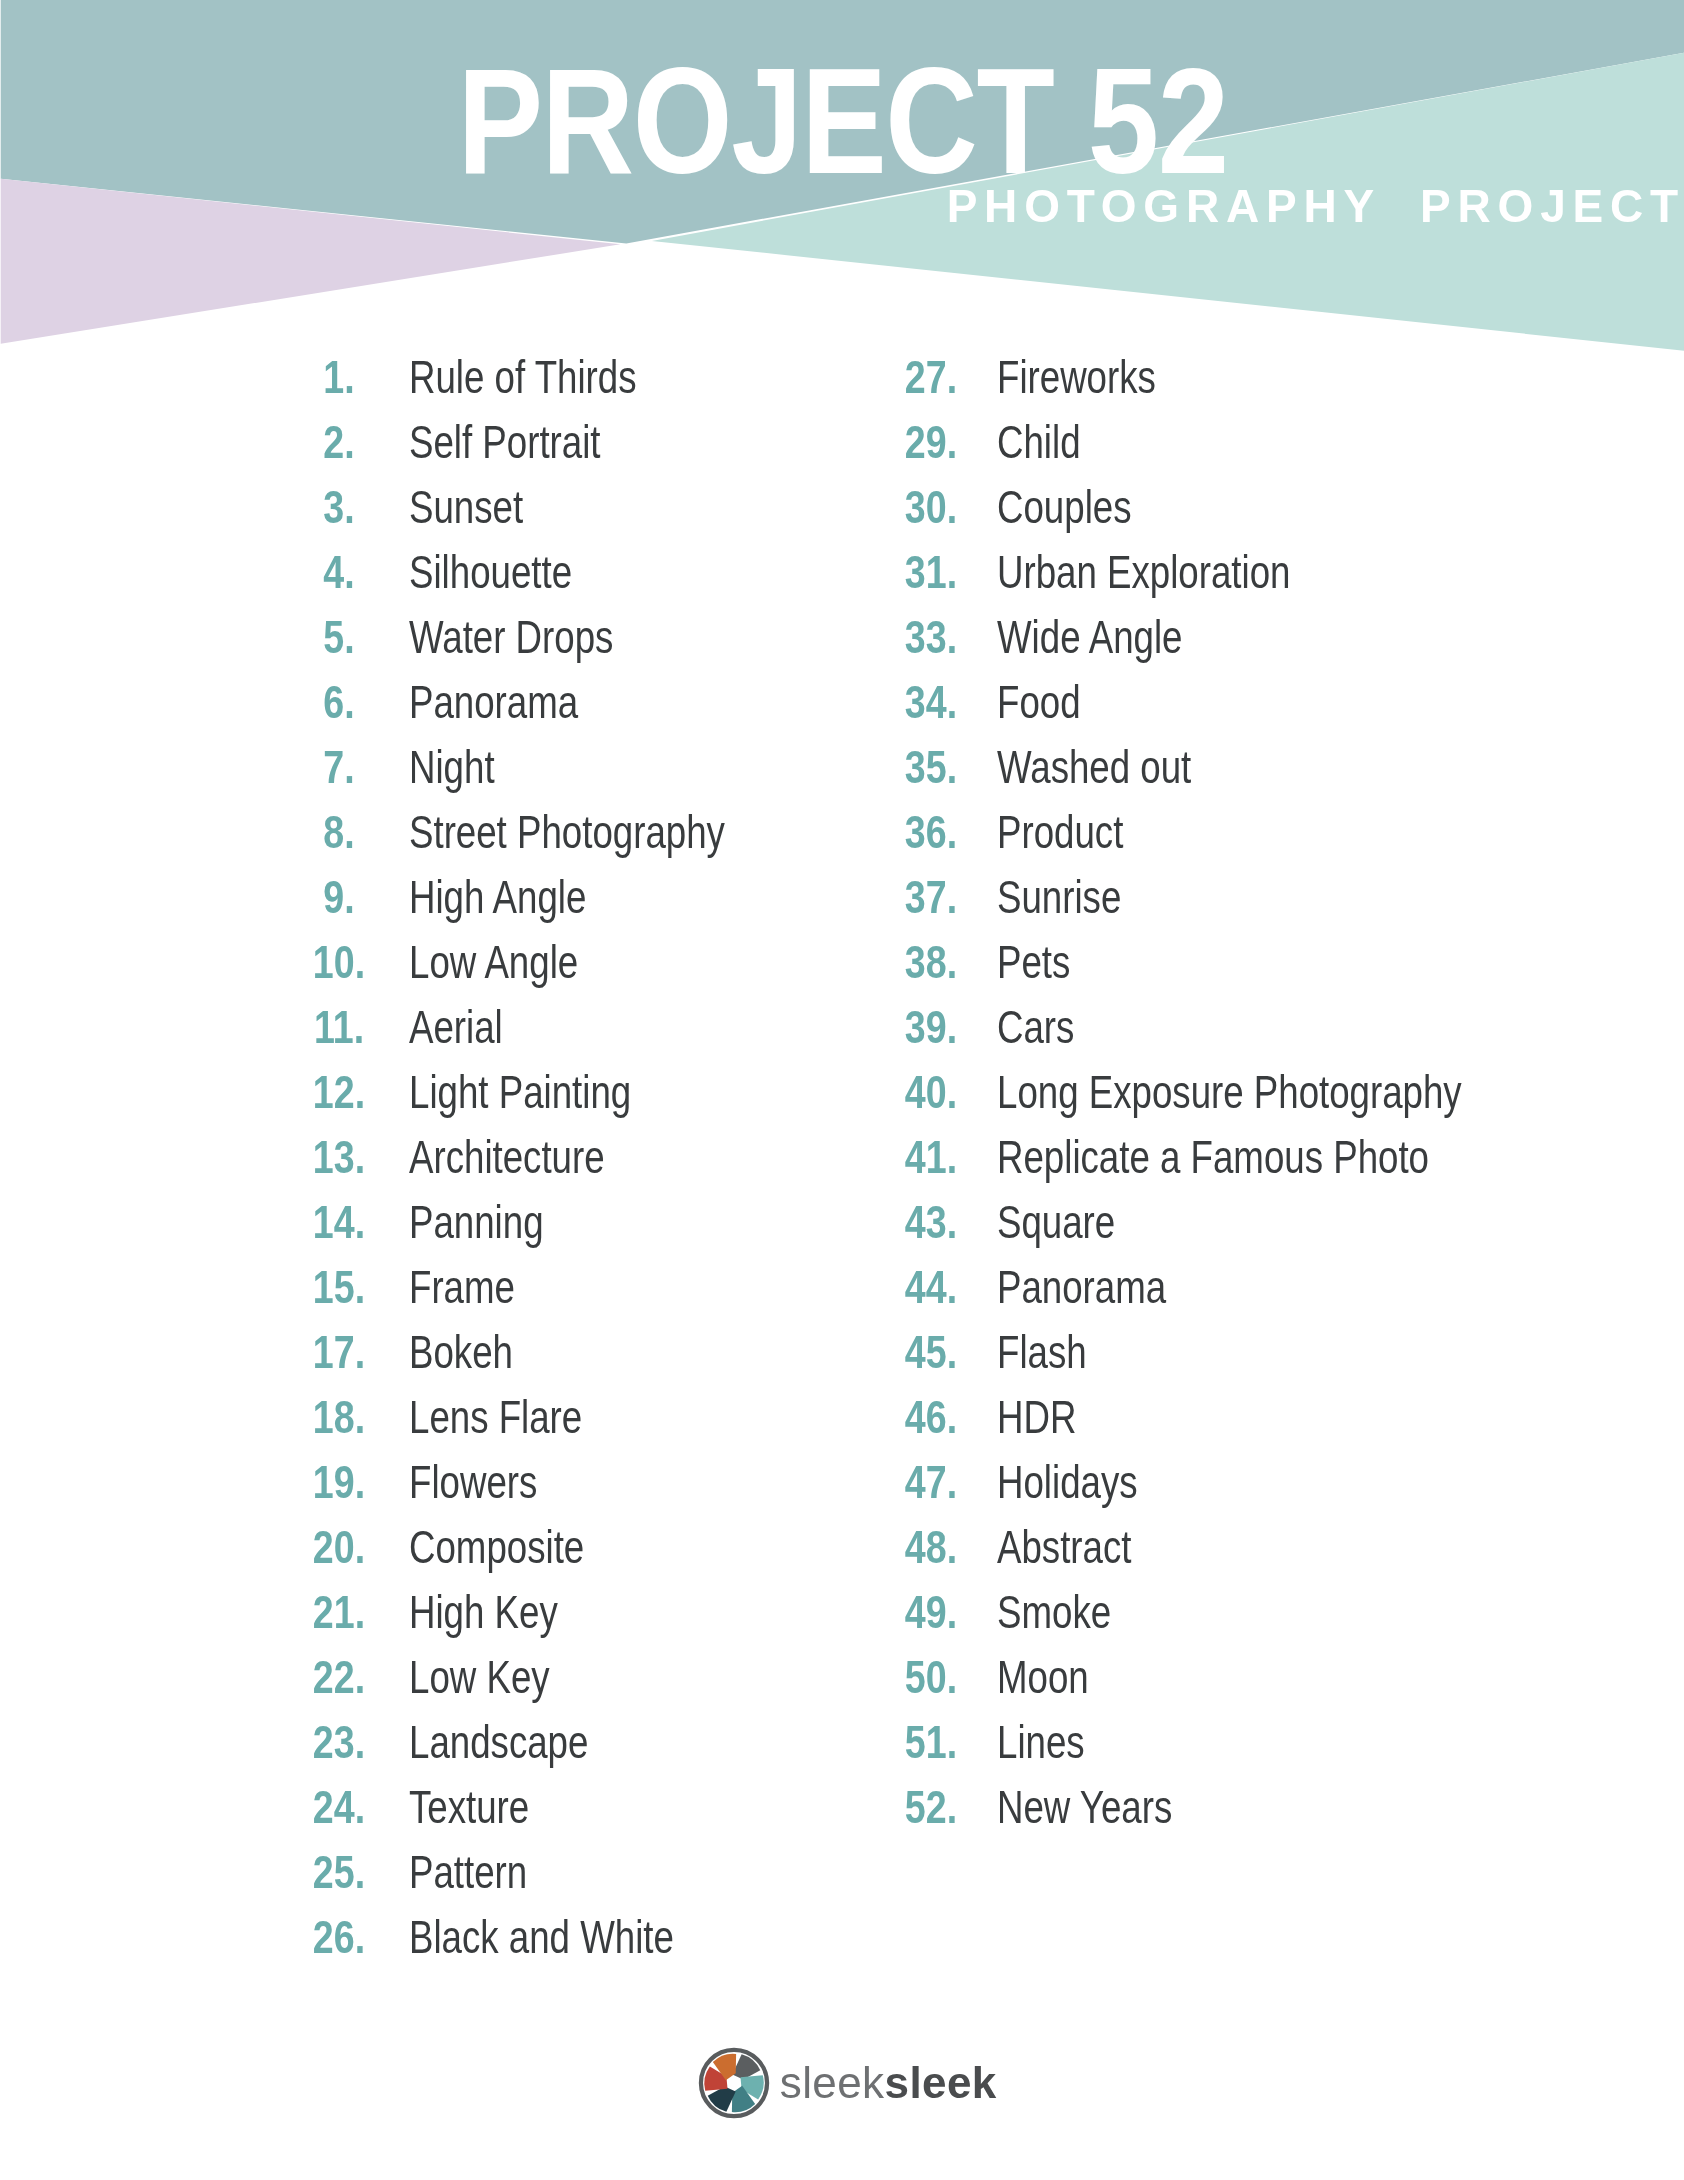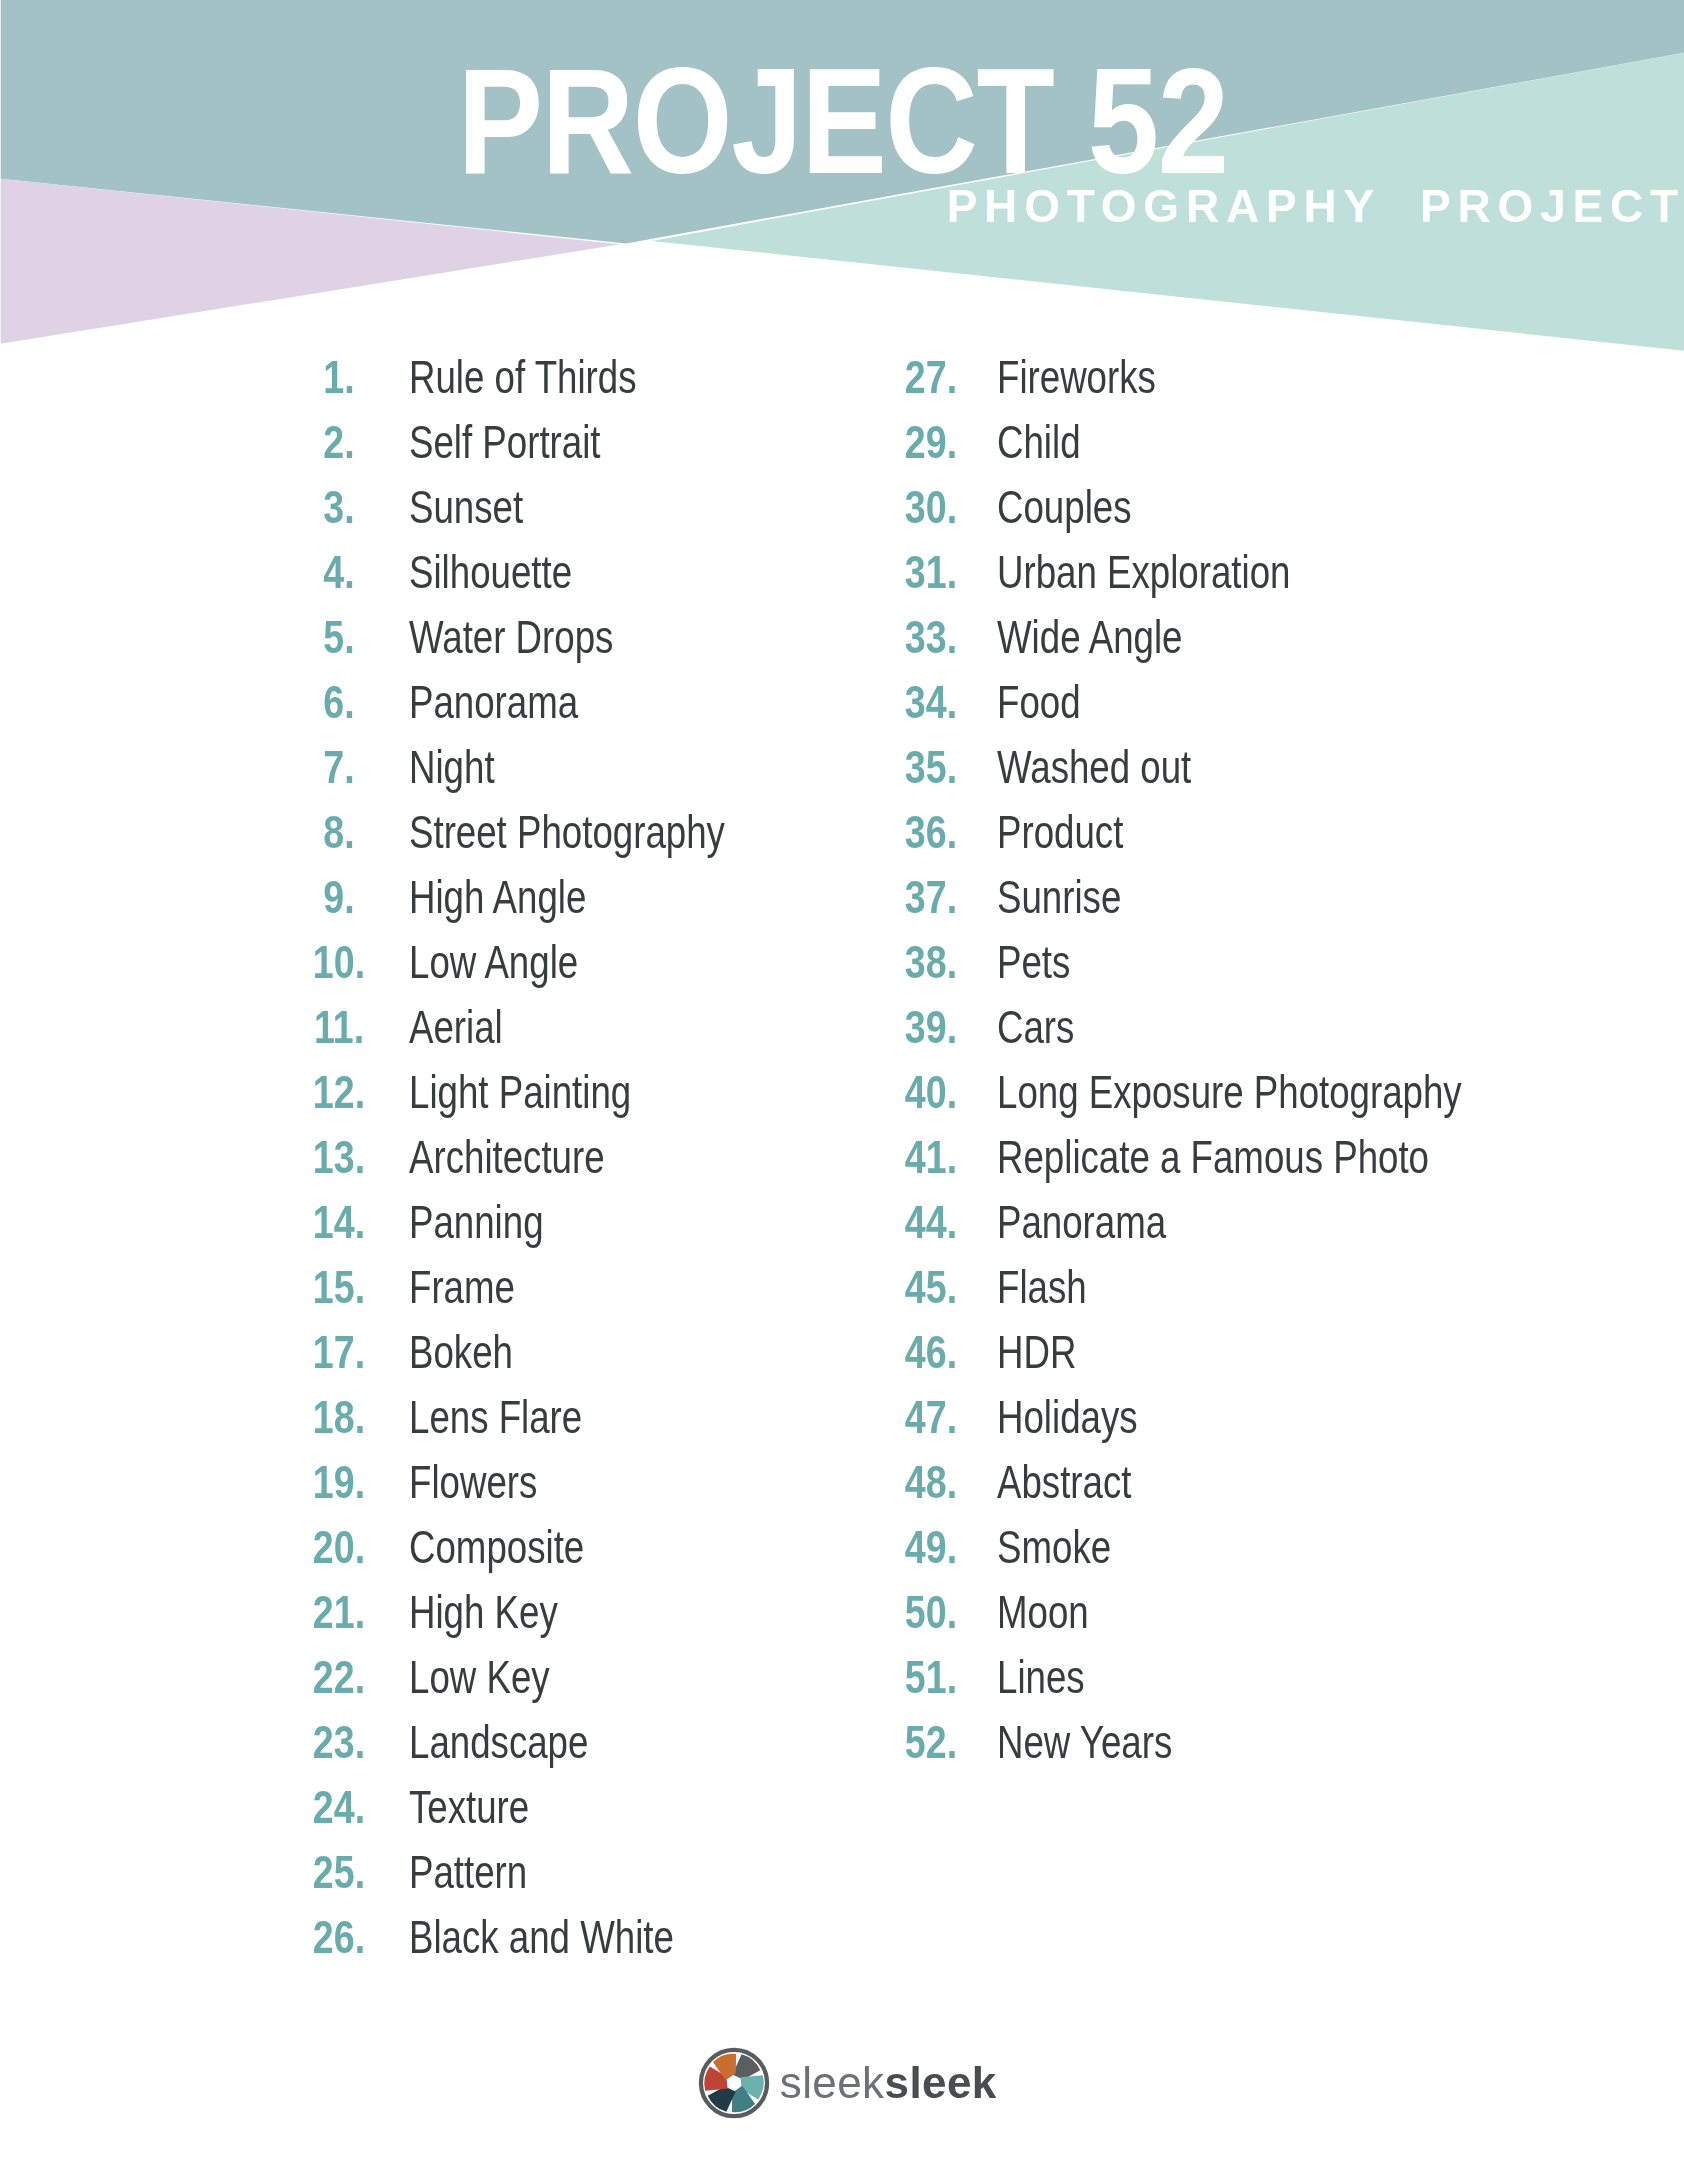--- a/index.html
+++ b/index.html
@@ -255,20 +255,24 @@
       </div>
       <div class="row">
         <span class="num">40.</span>
         <span class="label">Long Exposure Photography</span>
       </div>
       <div class="row">
         <span class="num">41.</span>
         <span class="label">Replicate a Famous Photo</span>
       </div>
       <div class="row">
+        <span class="num">43.</span>
+        <span class="label">Square</span>
+      </div>
+      <div class="row">
         <span class="num">44.</span>
         <span class="label">Panorama</span>
       </div>
       <div class="row">
         <span class="num">45.</span>
         <span class="label">Flash</span>
       </div>
       <div class="row">
         <span class="num">46.</span>
         <span class="label">HDR</span>

